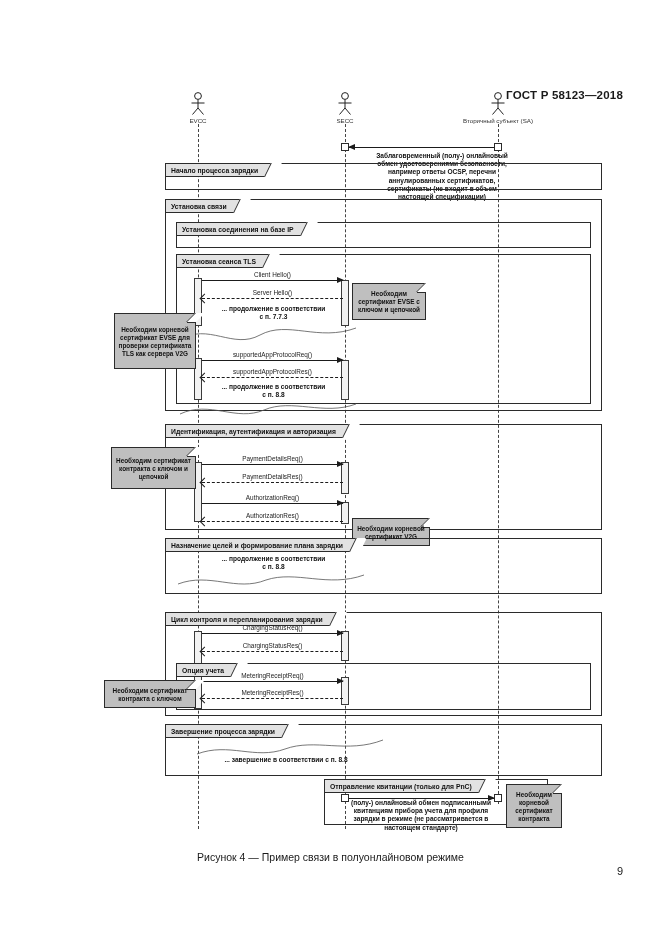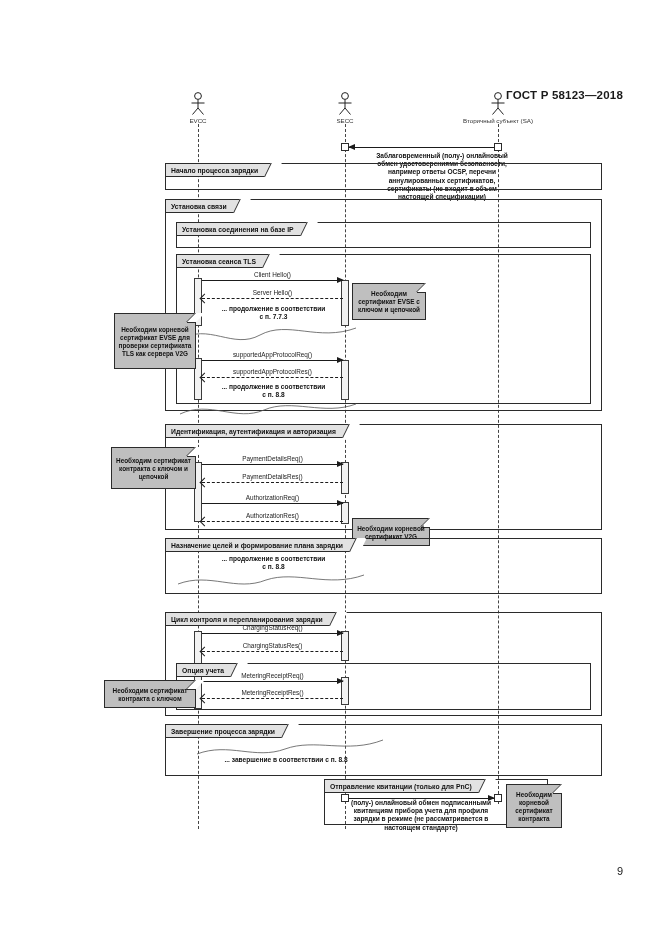--- a/index.html
+++ b/index.html
@@ -427,13 +427,14 @@
         <div class="head"></div>
     </div>
     <div class="cont-text" style="left:348px; top:799px; width:146px; font-weight:bold;">(полу-) онлайновый обмен подписанными квитанциям прибора учета для профиля зарядки в режиме (не рассматривается в настоящем стандарте)</div>
 
     <div class="note" style="left:506px; top:784px; width:56px; height:44px;">
       <span class="note-text">Необходим корневой сертификат контракта</span>
     </div>
 
   </div>
 
+  <div class="figure-caption">Рисунок 4 — Пример связи в полуонлайновом режиме</div>
 </div>
 
 </body></html>

